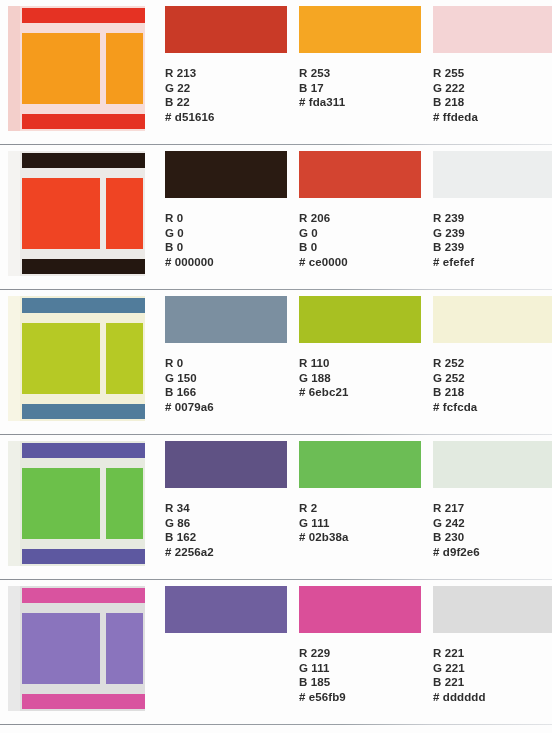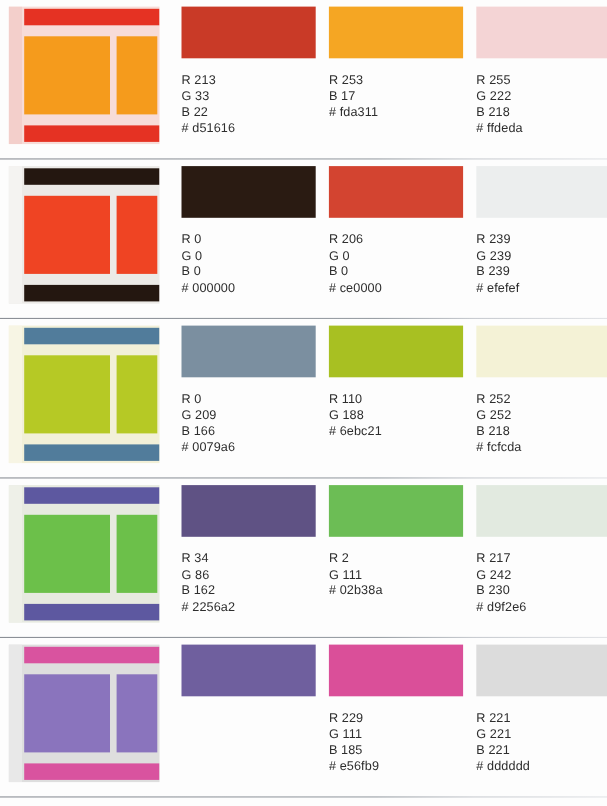--- a/index.html
+++ b/index.html
@@ -88,20 +88,21 @@
     flex: 1 1 auto;
     display: flex;
     padding-top: 6px;
     box-sizing: border-box;
   }
   .sw-col {
     width: 129px;
     flex: 0 0 129px;
     margin-right: 5px;
     box-sizing: border-box;
+    font-weight: bold;
   }
   .sw-chip {
     width: 122px;
     height: 47px;
   }
   .sw-info {
     margin-top: 13px;
     font-size: 11.5px;
     line-height: 14.6px;
     letter-spacing: 0.1px;
@@ -123,21 +124,21 @@
             <div class="thumb-bar bottom" style="background: rgb(229, 50, 35);"></div>
             <div class="thumb-main" style="background: rgb(245, 155, 28);"></div>
             <div class="thumb-side" style="background: rgb(245, 155, 28);"></div>
           </div>
         </div>
         <div class="swatches">
           <div class="sw-col">
             <div class="sw-chip" style="background: rgb(201, 58, 39);"></div>
             <div class="sw-info">
               <span class="sw-line">R 213</span>
-              <span class="sw-line">G 33</span>
+              <span class="sw-line">G 22</span>
               <span class="sw-line">B 22</span>
               <span class="sw-line"># d51616</span>
             </div>
           </div>
           <div class="sw-col">
             <div class="sw-chip" style="background: rgb(245, 166, 35);"></div>
             <div class="sw-info">
               <span class="sw-line">R 253</span>
               <span class="sw-line">B 17</span>
               <span class="sw-line"># fda311</span>
@@ -204,21 +205,21 @@
             <div class="thumb-bar bottom" style="background: rgb(81, 124, 155);"></div>
             <div class="thumb-main" style="background: rgb(182, 201, 37);"></div>
             <div class="thumb-side" style="background: rgb(182, 201, 37);"></div>
           </div>
         </div>
         <div class="swatches">
           <div class="sw-col">
             <div class="sw-chip" style="background: rgb(123, 143, 160);"></div>
             <div class="sw-info">
               <span class="sw-line">R 0</span>
-              <span class="sw-line">G 209</span>
+              <span class="sw-line">G 150</span>
               <span class="sw-line">B 166</span>
               <span class="sw-line"># 0079a6</span>
             </div>
           </div>
           <div class="sw-col">
             <div class="sw-chip" style="background: rgb(168, 192, 34);"></div>
             <div class="sw-info">
               <span class="sw-line">R 110</span>
               <span class="sw-line">G 188</span>
               <span class="sw-line"># 6ebc21</span>

